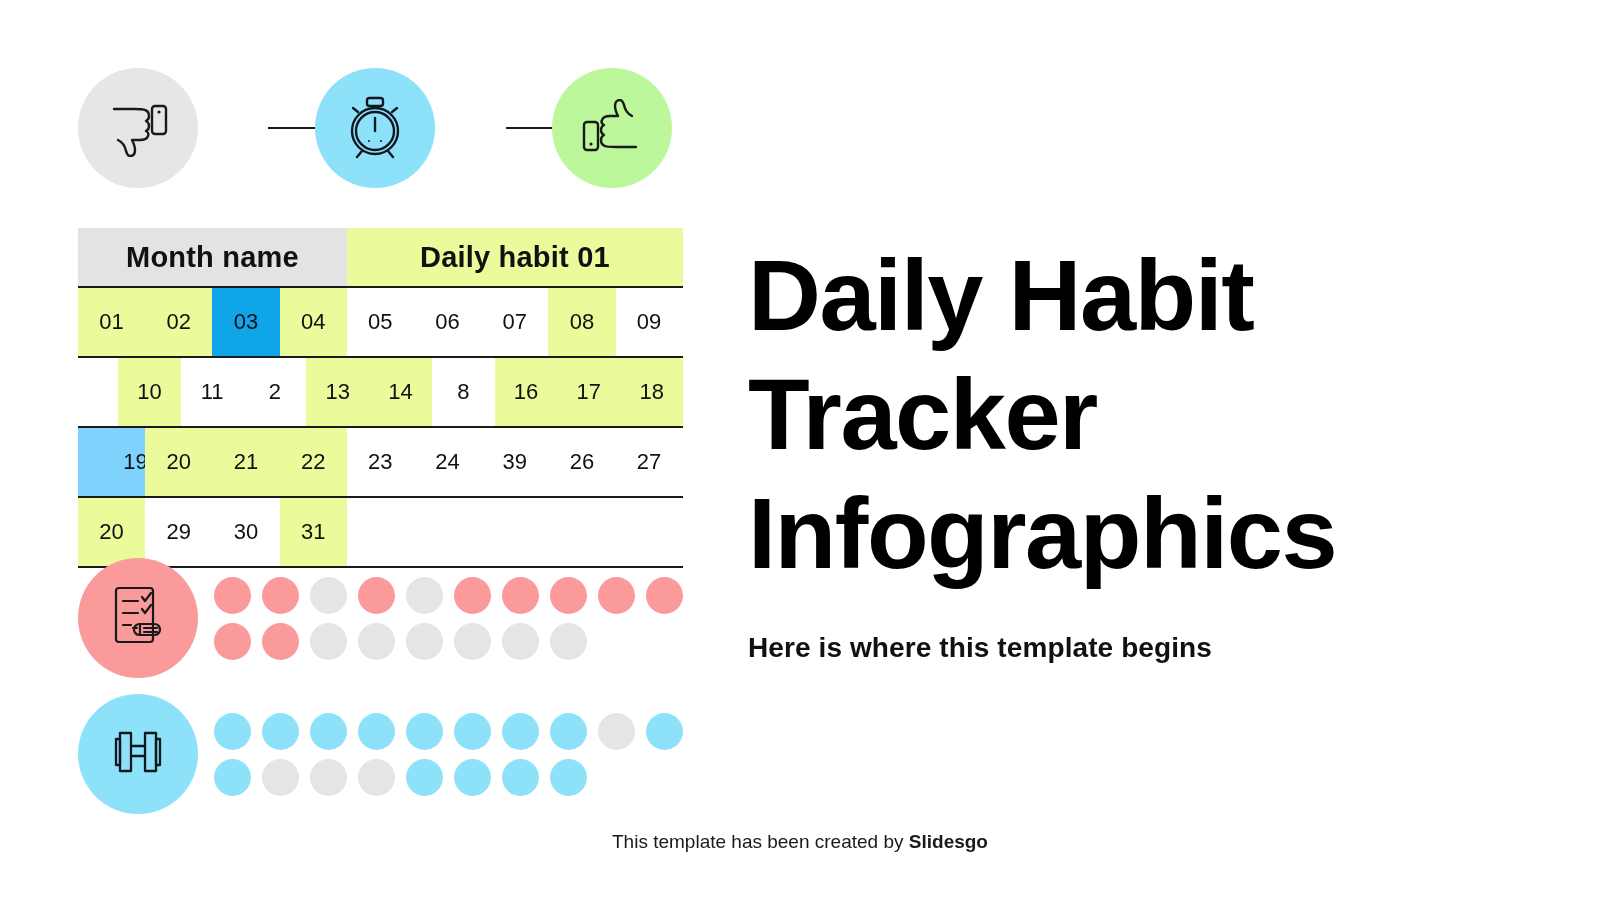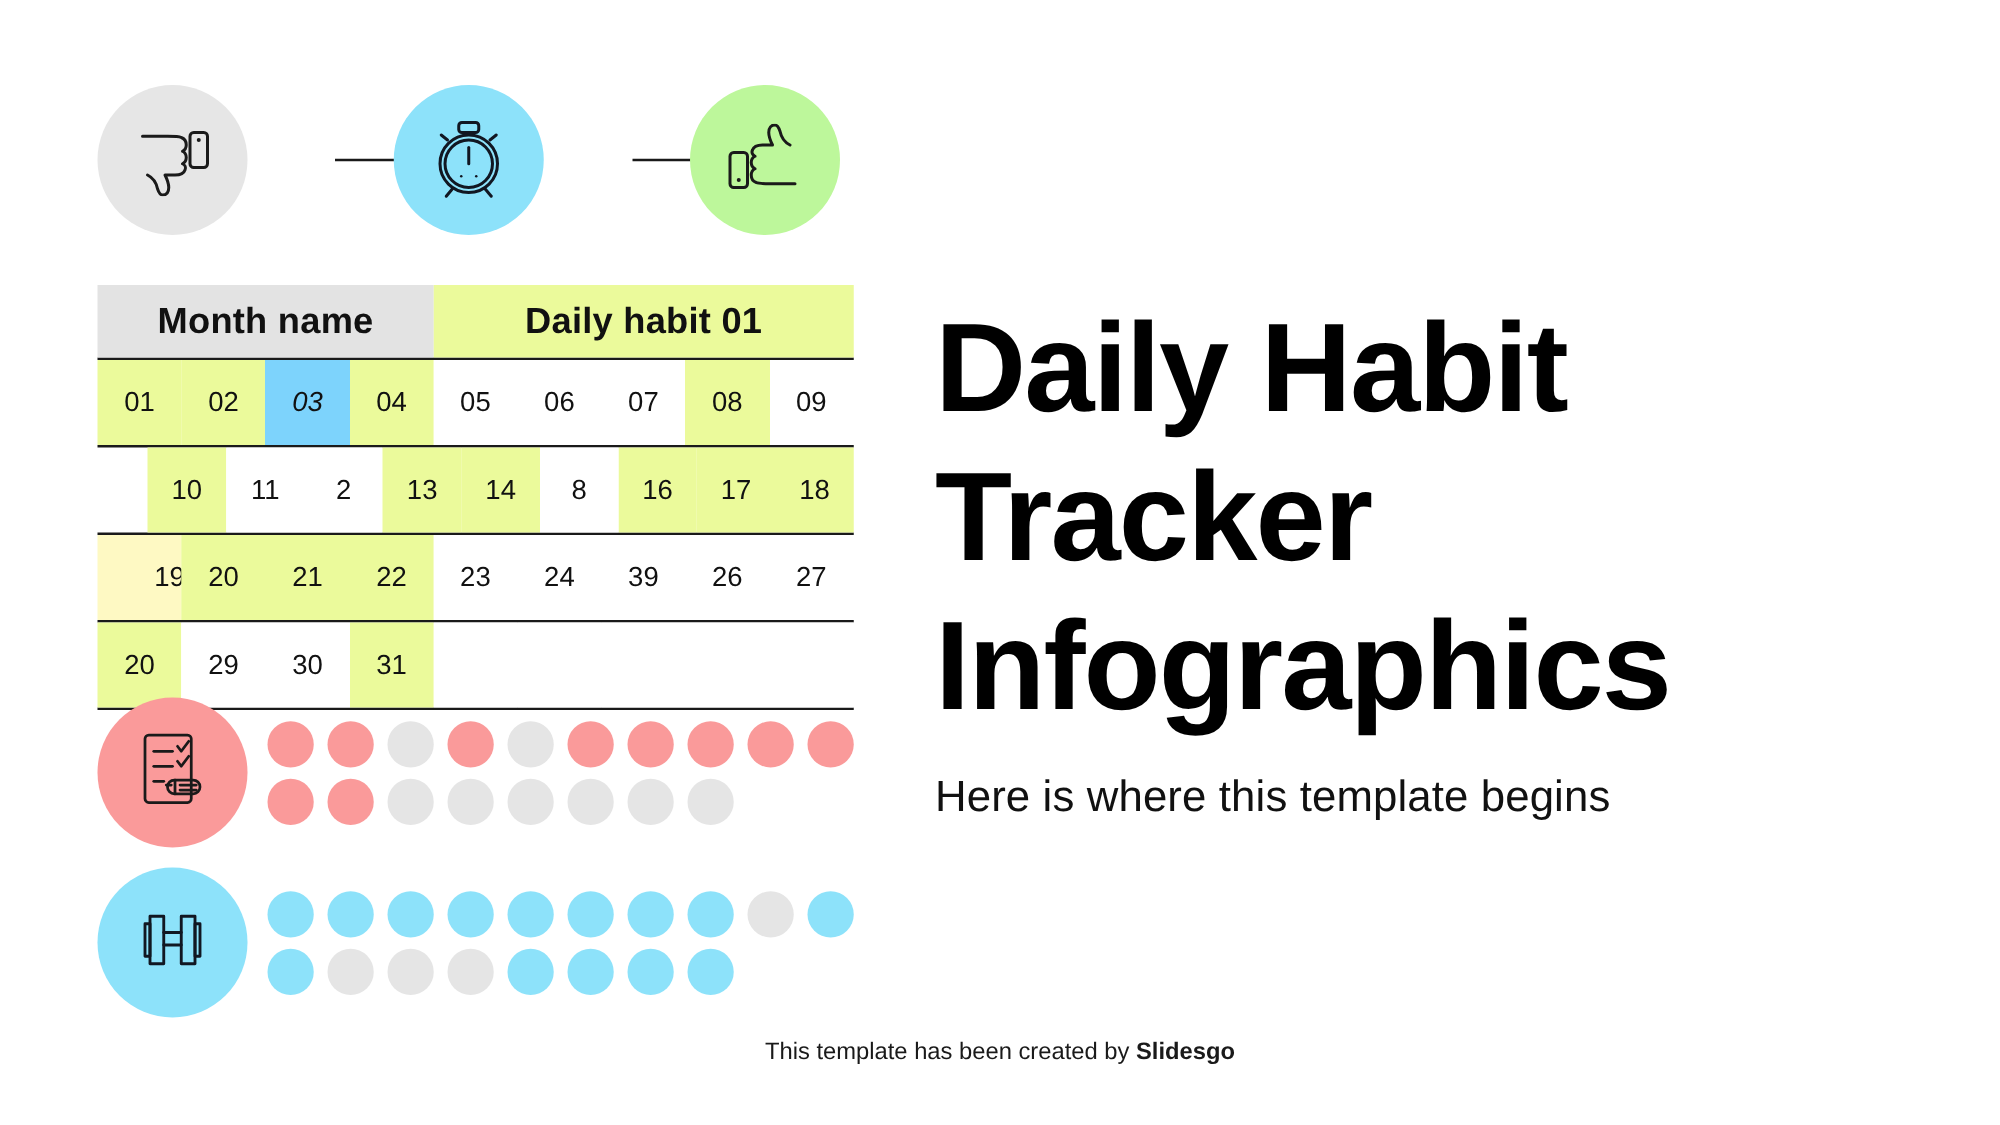--- a/index.html
+++ b/index.html
@@ -130,23 +130,23 @@
     width: 800px;
   }
   .main-title {
     font-size: 101px;
     line-height: 1.18;
     font-weight: 700;
     color: #000000;
     letter-spacing: -1.5px;
   }
   .subtitle {
-    margin-top: 24px;
-    font-size: 35px;
-    font-weight: 400;
+    margin-top: 38px;
+    font-size: 28px;
+    font-weight: 700;
     color: #111111;
     letter-spacing: .1px;
   }
 
   
   .footer {
     position: absolute;
     left: 0;
     top: 831px;
     width: 1600px;
@@ -205,41 +205,41 @@
 
   <div class="cal">
     <div class="cal-head">
       <div class="hcell month">Month name</div>
       <div class="hcell habit">Daily habit 01</div>
     </div>
     <div id="cal-body">
         <div class="cal-row">
           <div class="cal-cell on" style="background: rgb(235, 250, 155);">01</div>
           <div class="cal-cell on" style="background: rgb(235, 250, 155);">02</div>
-          <div class="cal-cell on" style="background: #7dd3fc; font-style: italic;">03</div>
+          <div class="cal-cell on" style="background: #0ea5e9;">03</div>
           <div class="cal-cell on" style="background: rgb(235, 250, 155);">04</div>
           <div class="cal-cell off">05</div>
           <div class="cal-cell off">06</div>
           <div class="cal-cell off">07</div>
           <div class="cal-cell on" style="background: rgb(235, 250, 155);">08</div>
           <div class="cal-cell off">09</div>
         </div>
         <div class="cal-row">
           <div class="cal-cell on" style="background: rgb(235, 250, 155); margin-left: 40px;">10</div>
           <div class="cal-cell off">11</div>
           <div class="cal-cell off">2</div>
           <div class="cal-cell on" style="background: rgb(235, 250, 155);">13</div>
           <div class="cal-cell on" style="background: rgb(235, 250, 155);">14</div>
           <div class="cal-cell off">8</div>
           <div class="cal-cell on" style="background: rgb(235, 250, 155);">16</div>
           <div class="cal-cell on" style="background: rgb(235, 250, 155);">17</div>
           <div class="cal-cell on" style="background: rgb(235, 250, 155);">18</div>
         </div>
         <div class="cal-row">
-          <div class="cal-cell on" style="background: #fef9c3; padding-left: 48px;">19</div>
+          <div class="cal-cell on" style="background: #7dd3fc; padding-left: 48px;">19</div>
           <div class="cal-cell on" style="background: rgb(235, 250, 155);">20</div>
           <div class="cal-cell on" style="background: rgb(235, 250, 155);">21</div>
           <div class="cal-cell on" style="background: rgb(235, 250, 155);">22</div>
           <div class="cal-cell off">23</div>
           <div class="cal-cell off">24</div>
           <div class="cal-cell off">39</div>
           <div class="cal-cell off">26</div>
           <div class="cal-cell off">27</div>
         </div>
         <div class="cal-row">

